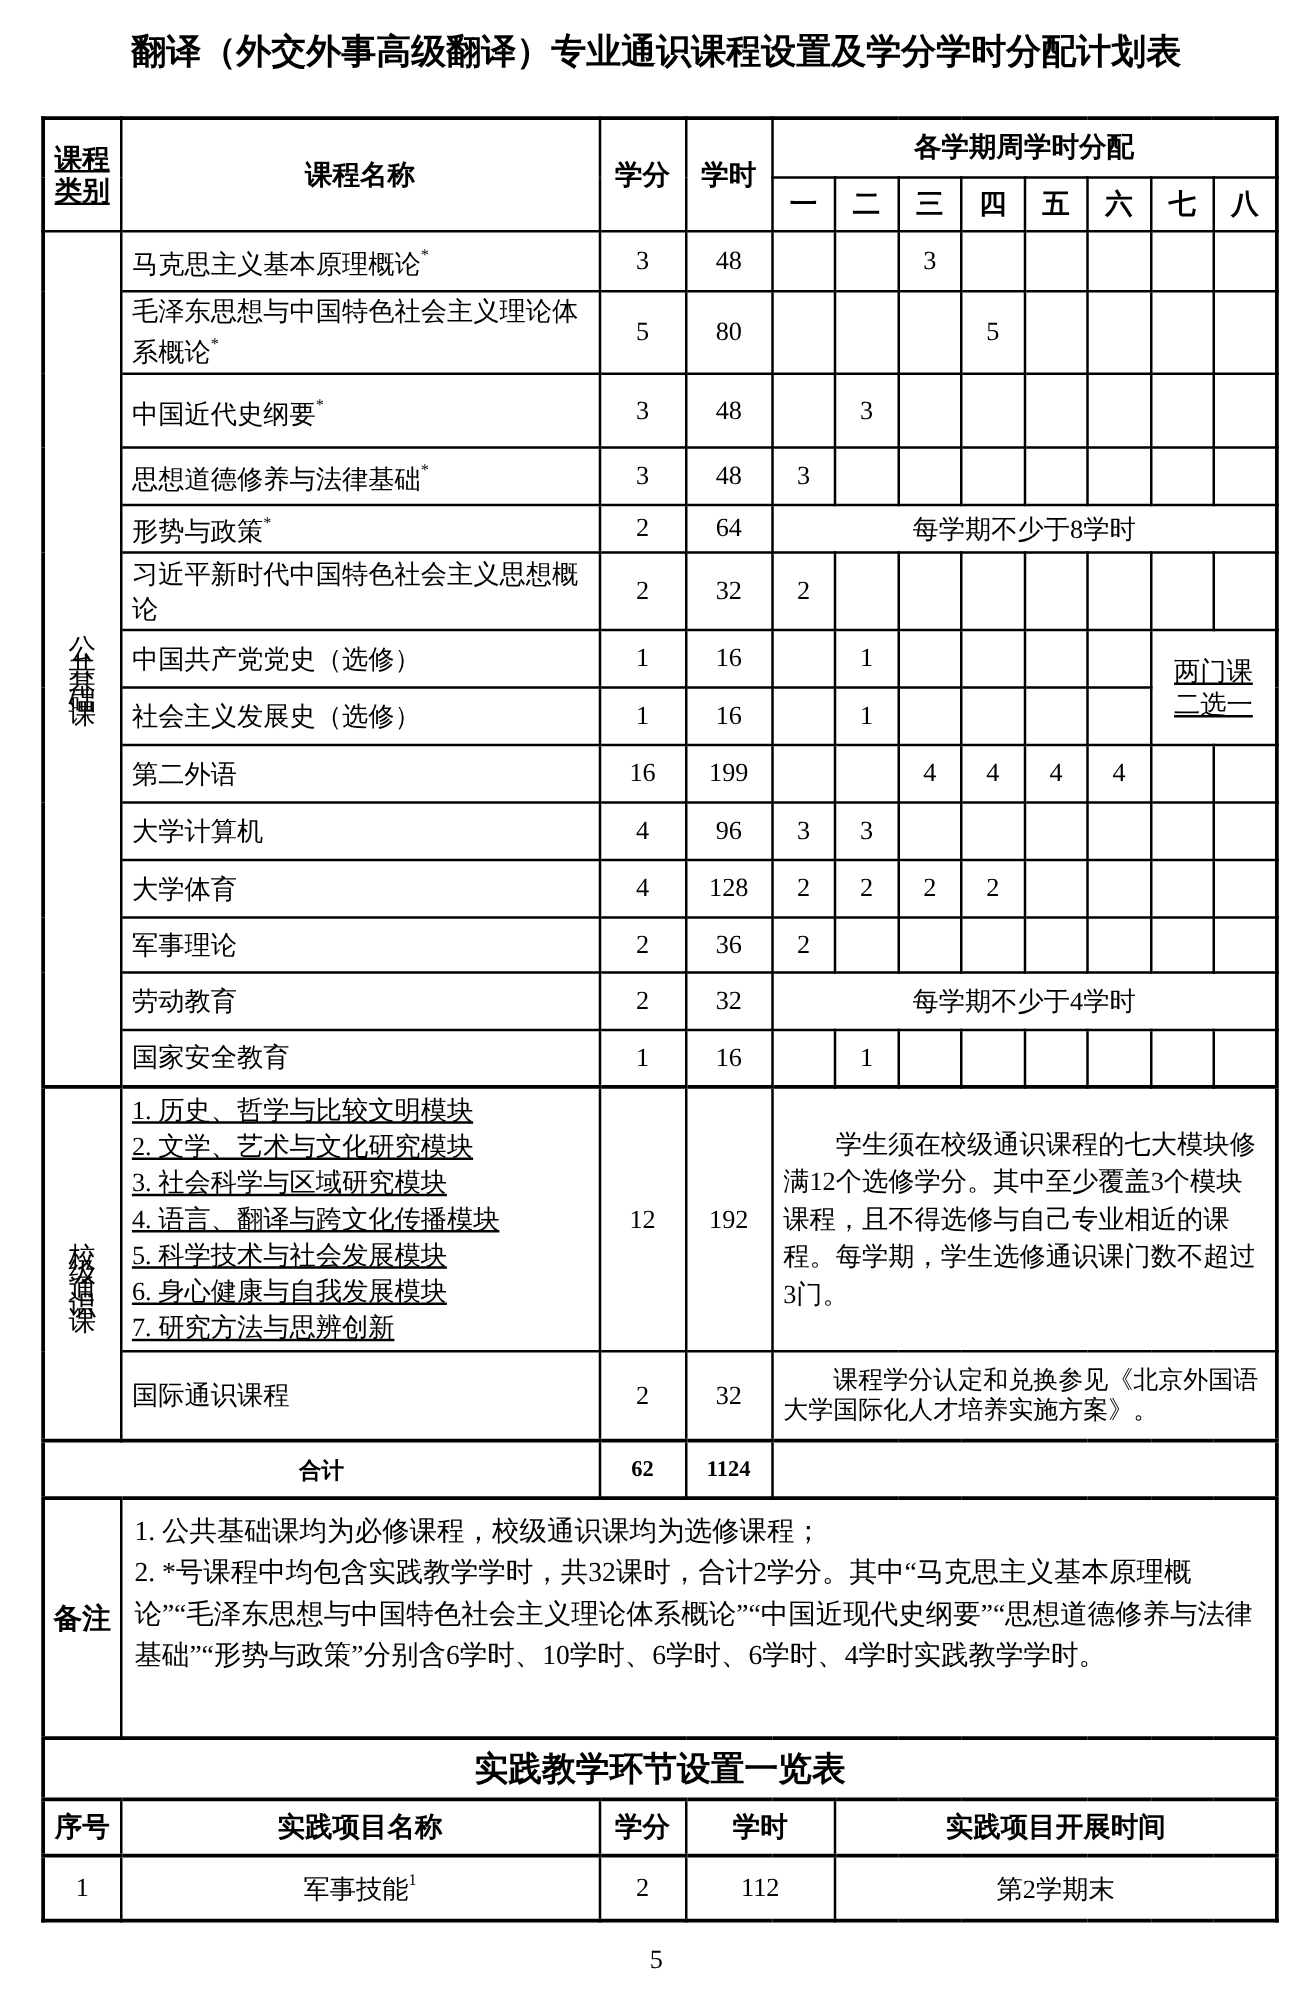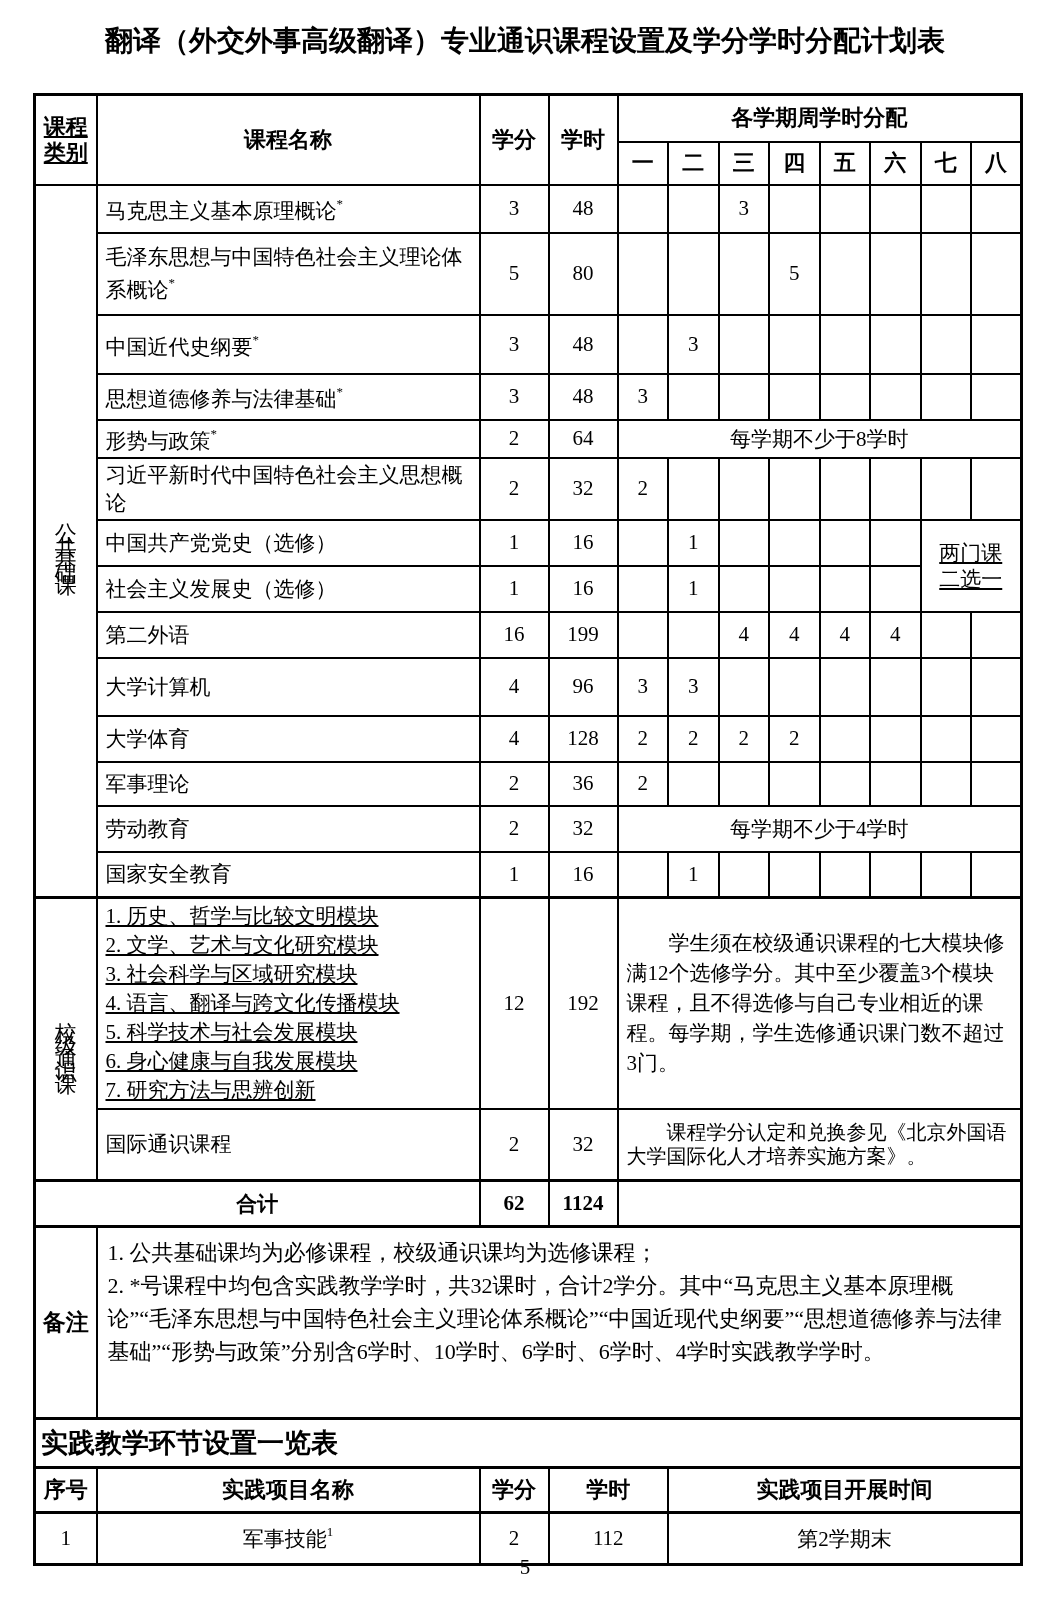--- a/index.html
+++ b/index.html
@@ -32,24 +32,24 @@
     letter-spacing:13px;font-size:22px;display:inline-block;line-height:1;
   }
   td.name{text-align:left;padding-left:8px;line-height:28px;margin-top:13px;}
   td.c{text-align:center;}
   .pre{white-space:pre-line;line-height:26px;text-decoration:underline;}
   td.modules{text-align:left;padding-left:8px;line-height:29px;text-decoration:underline;}
   td.note{text-align:left;padding:20px 8px;line-height:30px;}
   td.note .indent{text-indent:2em;}
   td.note-sm{text-align:left;padding:2px 8px;line-height:24px;font-size:20px;border-radius:13px;}
   td.note-sm .indent{text-indent:2em;}
-  tr.total-row td{font-weight:bold;font-size:21px;}
+  tr.total-row td{font-weight:bold;font-size:18px;}
   td.remark-label{font-weight:bold;font-size:23px;text-align:center;}
   td.remarks{text-align:left;padding:8px 10px;line-height:33px;font-size:22px;vertical-align:top;}
-  td.ptitle{text-align:left;font-weight:bold;font-size:27px;}
+  td.ptitle{text-align:center;font-weight:bold;font-size:27px;}
   sup{font-size:13px;position:relative;top:-2px;}
   .page-num{
     position:absolute;top:1555px;left:0;width:1050px;
     text-align:center;font-size:21px;
   }
 </style>
 </head>
 <body>
 
 <div class="doc-title">翻译（外交外事高级翻译）专业通识课程设置及学分学时分配计划表</div>
@@ -97,21 +97,21 @@
     <td class="c">48</td>
     <td class="c"></td>
     <td class="c"></td>
     <td class="c">3</td>
     <td class="c"></td>
     <td class="c"></td>
     <td class="c"></td>
     <td class="c"></td>
     <td class="c"></td>
   </tr>
-  <tr style="height:82px">
+  <tr style="height:66px">
     <td class="name"><span>毛泽东思想与中国特色社会主义理论体系概论</span><sup>*</sup></td>
     <td class="c">5</td>
     <td class="c">80</td>
     <td class="c"></td>
     <td class="c"></td>
     <td class="c"></td>
     <td class="c">5</td>
     <td class="c"></td>
     <td class="c"></td>
     <td class="c"></td>
@@ -192,21 +192,21 @@
     <td class="c">199</td>
     <td class="c"></td>
     <td class="c"></td>
     <td class="c">4</td>
     <td class="c">4</td>
     <td class="c">4</td>
     <td class="c">4</td>
     <td class="c"></td>
     <td class="c"></td>
   </tr>
-  <tr style="height:58px">
+  <tr style="height:46px">
     <td class="name"><span>大学计算机</span></td>
     <td class="c">4</td>
     <td class="c">96</td>
     <td class="c">3</td>
     <td class="c">3</td>
     <td class="c"></td>
     <td class="c"></td>
     <td class="c"></td>
     <td class="c"></td>
     <td class="c"></td>

